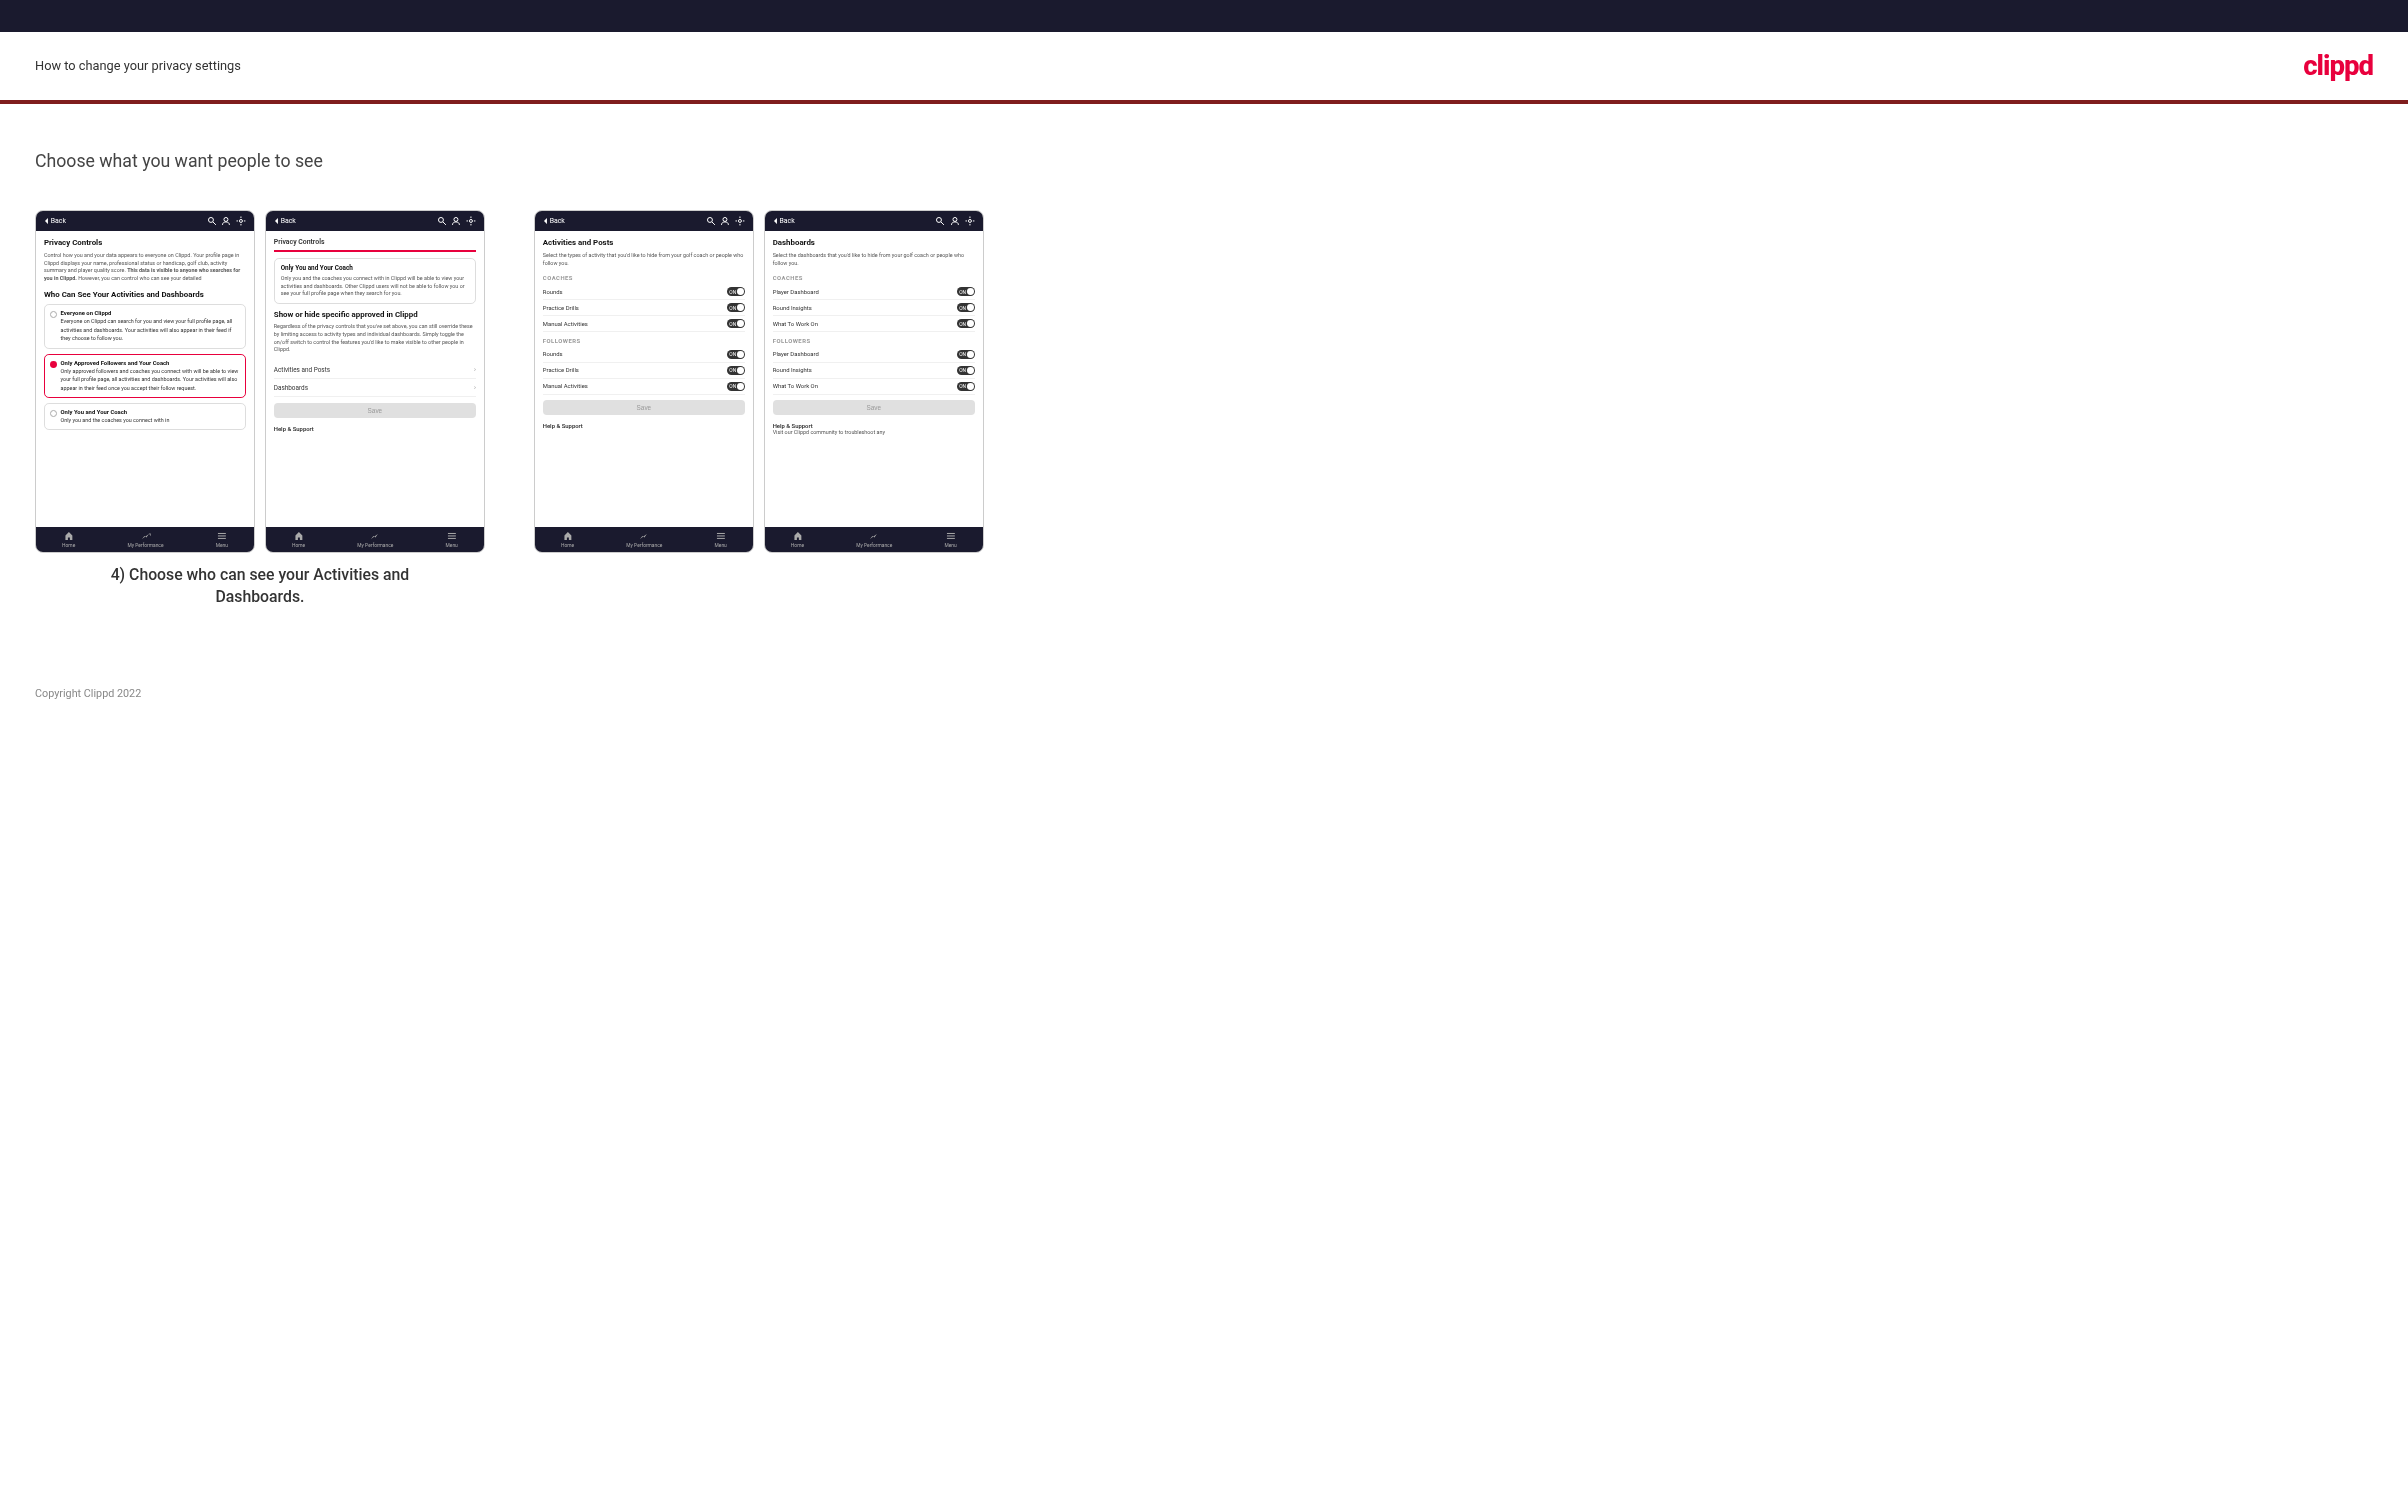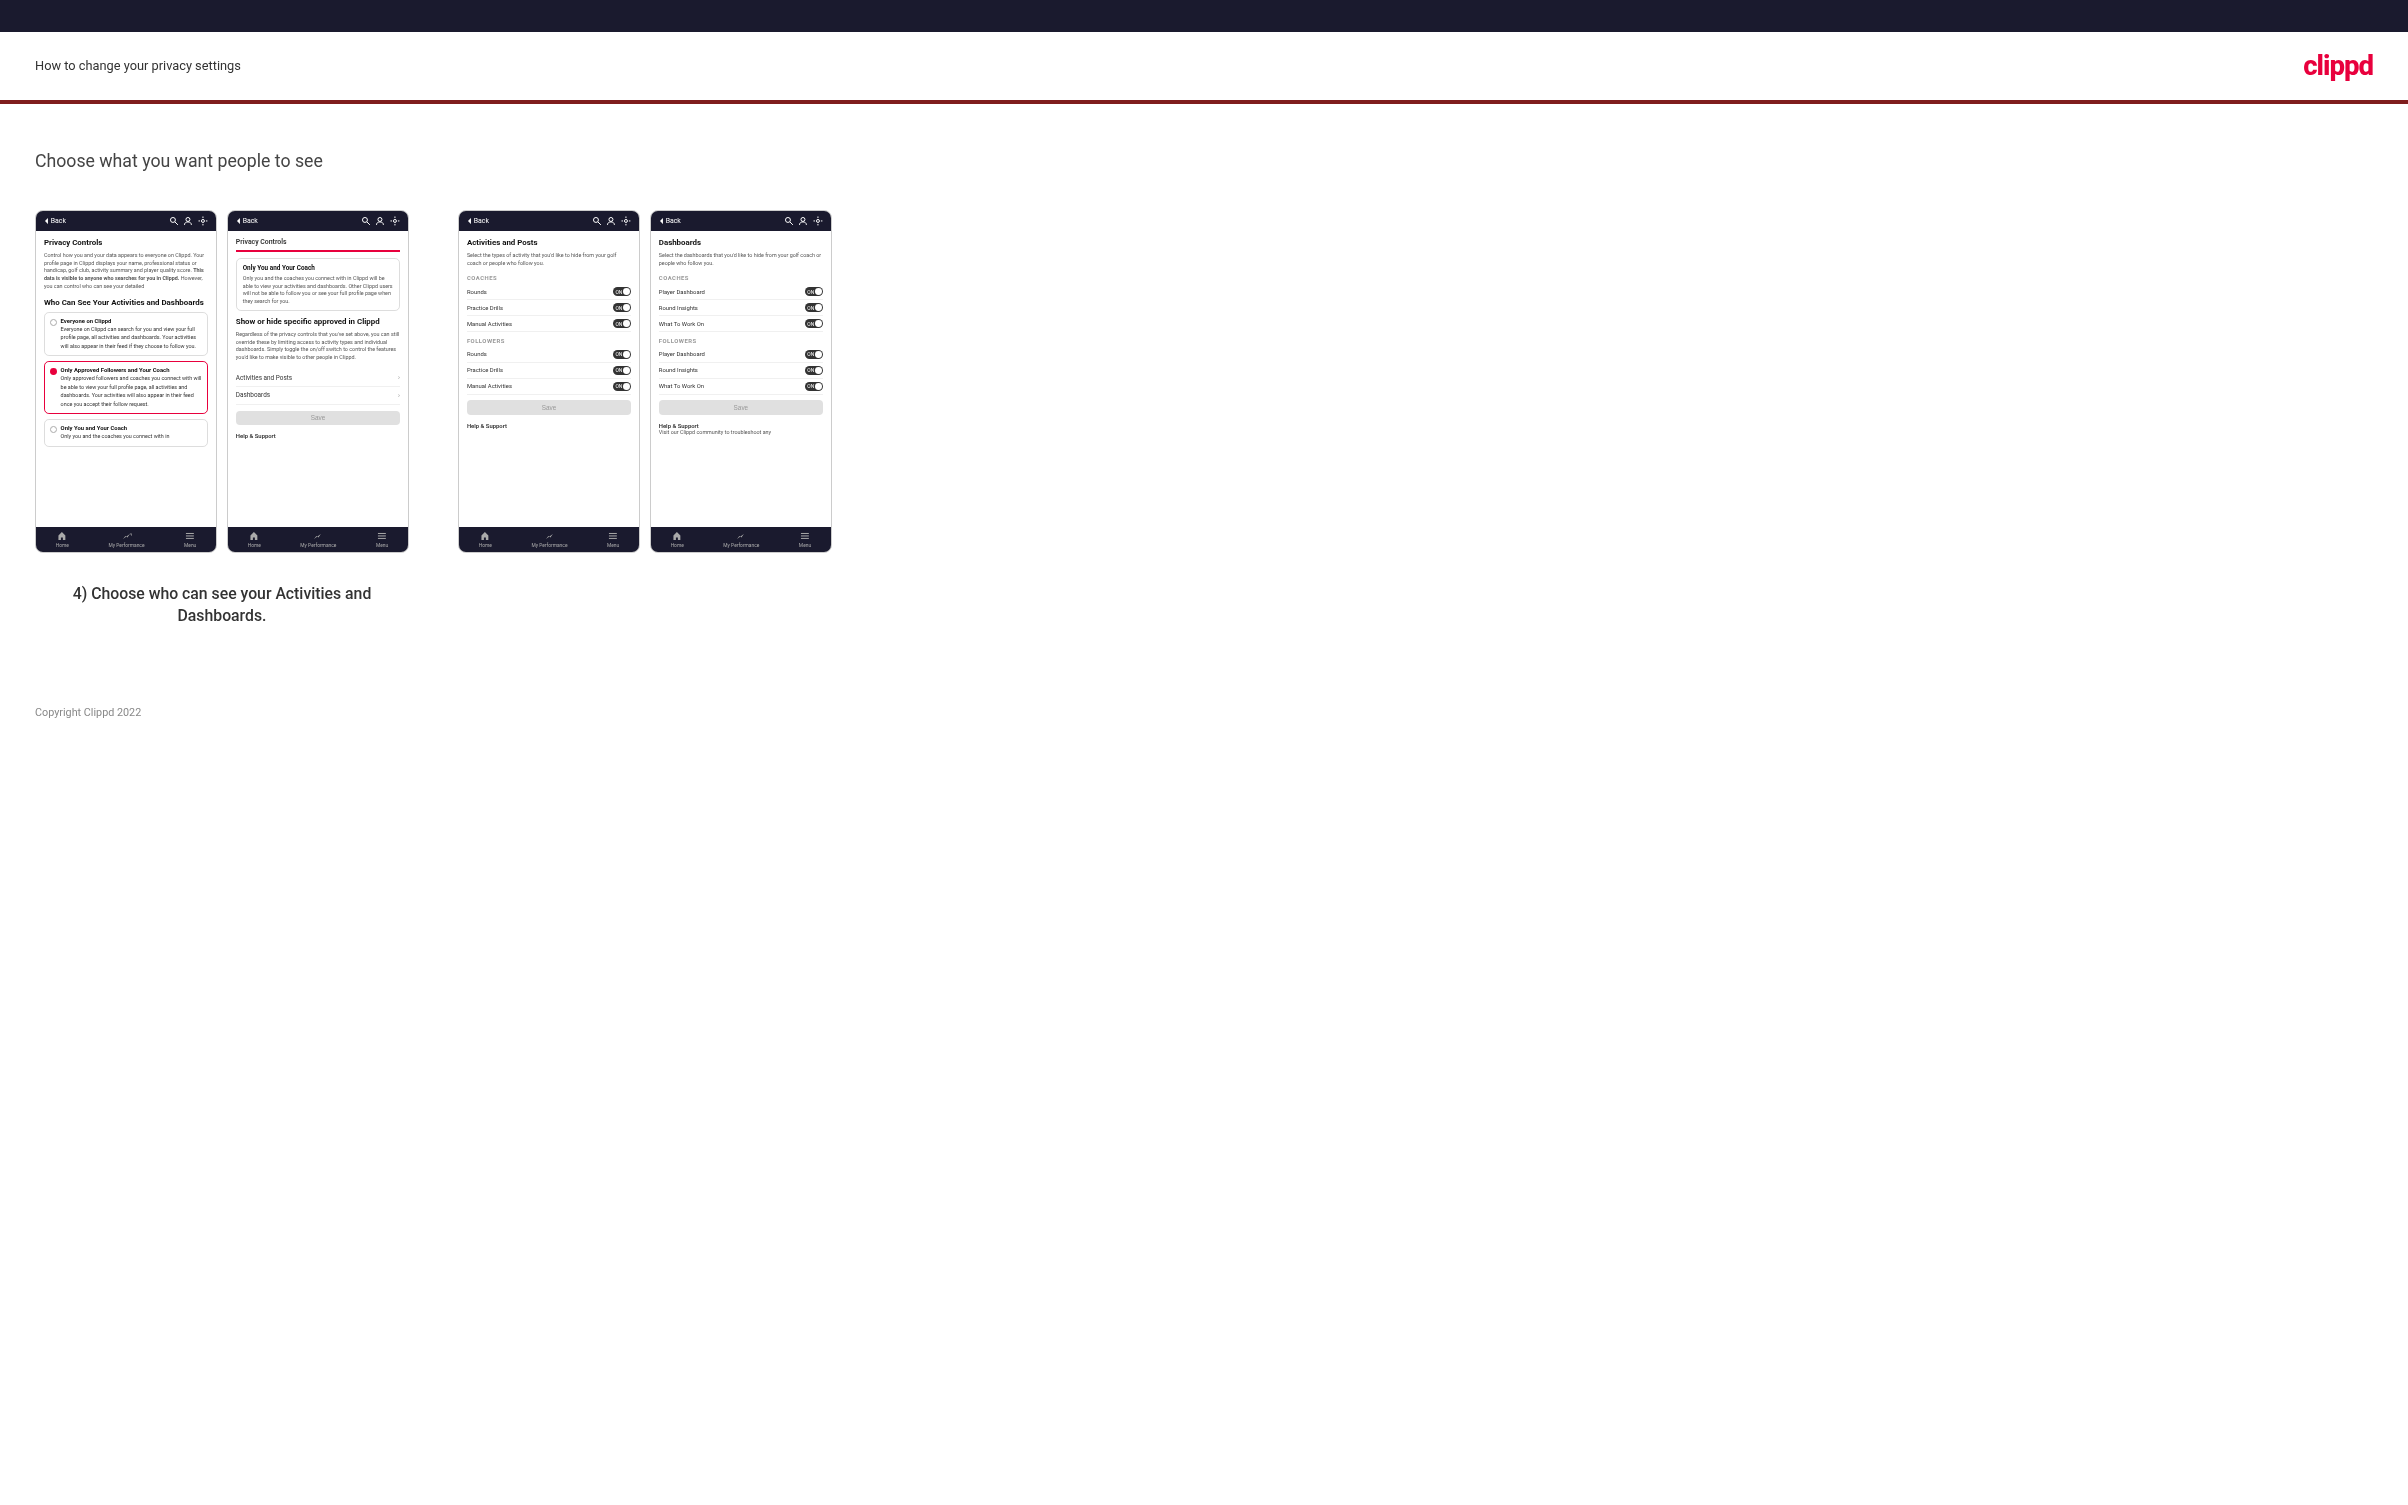--- a/index.html
+++ b/index.html
@@ -46,21 +46,21 @@
       font-weight: 800;
       color: #111;
       margin-bottom: 5.9px;
     }
     .page-subheading {
       font-size: 17.7px;
       color: #444;
       margin-bottom: 39px;
     }
     .phone-mockup {
-      width: 182px;
+      width: 220px;
       border: 1.5px solid #ccc;
       border-radius: 7.9px;
       overflow: hidden;
       background: #e5e5e5;
       font-size: 6.9px;
     }
 
     
     .phone-nav {
       background: #1a1a2e;
@@ -485,21 +485,21 @@
                   <line x1="2" y1="5" x2="18" y2="5"></line>
                   <line x1="2" y1="10" x2="18" y2="10"></line>
                   <line x1="2" y1="15" x2="18" y2="15"></line>
                 </svg>
               <span>Menu</span>
             </div>
           </div>
         </div>
       </div>
 
-      <div class="caption-text" style="margin-top:30px;">4) Choose who can see your Activities and Dashboards.</div>
+      <div class="caption-text" style="margin-top:11px;">4) Choose who can see your Activities and Dashboards.</div>
     </div>
 
     <div class="screenshot-col">
       <div class="screenshot-phones-row">
 
         <div class="phone-mockup">
 
           <div class="phone-nav">
             <span class="back-btn">
               <svg width="4.9" height="7.9" viewBox="0 0 5 8" fill="white">

